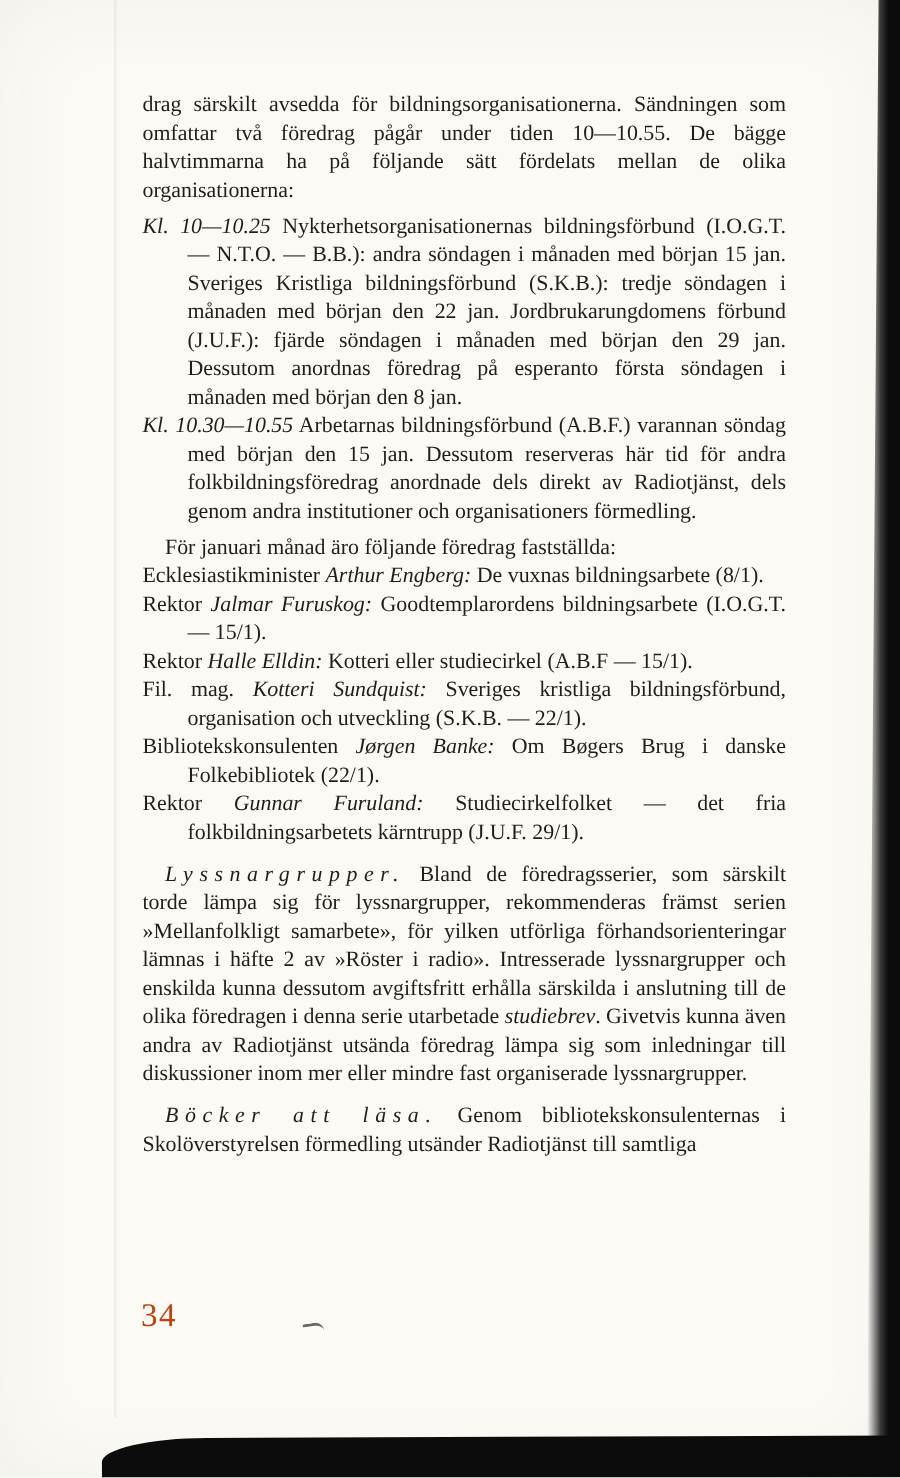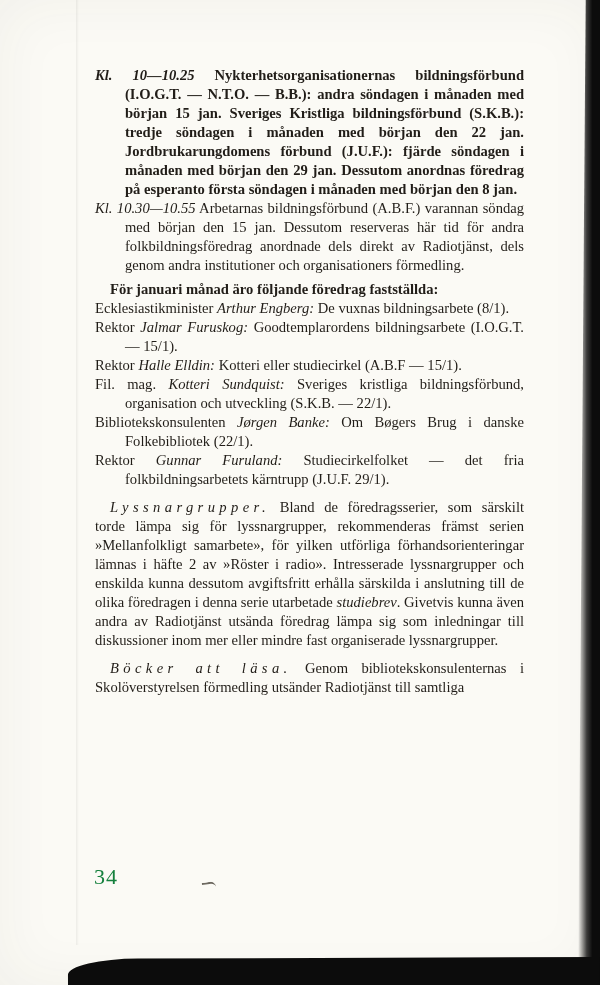--- a/index.html
+++ b/index.html
@@ -25,27 +25,27 @@
     background:linear-gradient(to right, rgba(0,0,0,0.06), rgba(0,0,0,0));
   }
   .textblock{
     position:absolute;left:95px;top:61px;width:429px;
     font-size:14.6px;line-height:19px;color:var(--ink);
     text-align:justify;
   }
   .para{margin:0;}
   .para.hang{padding-left:30px;text-indent:-30px;}
   .para.indent{text-indent:15px;}
-  .para.gap-sm{margin-top:5px;font-weight:bold;}
+  .para.gap-sm{margin-top:5px;}
   .para.gap-md{margin-top:9px;}
   .it{font-style:italic;}
   .spaced{font-style:italic;letter-spacing:0.3em;}
   .pageno{
     position:absolute;left:94px;top:864px;
-    font-size:22px;letter-spacing:1px;color:#15803d;
+    font-size:22px;letter-spacing:1px;color:#c2410c;
   }
   .penmark{
     position:absolute;left:202px;top:882px;width:14px;height:6px;
     border-top:2px solid #4a453c;border-top-right-radius:6px;
     transform:rotate(-8deg);opacity:0.8;
   }
   .edge-right{
     position:absolute;top:0;right:0;width:22px;height:100%;
     background:linear-gradient(to right, rgba(12,12,12,0) 0%, rgba(12,12,12,0.8) 40%, var(--edge) 65%);
     clip-path:polygon(35% 0, 100% 0, 100% 100%, 0% 100%);
@@ -58,20 +58,21 @@
     transform-origin:right bottom;
   }
 </style>
 </head>
 <body>
 
 <div class="scan">
   <div class="crease"></div>
 
   <div class="textblock">
+      <p class="para plain"><span>drag särskilt avsedda för bildningsorganisationerna. Sändningen som omfattar två föredrag pågår under tiden 10—10.55. De bägge halvtimmarna ha på följande sätt fördelats mellan de olika organisationerna:</span></p>
       <p class="para hang gap-sm"><span class="it">Kl. 10—10.25</span><span> Nykterhetsorganisationernas bildningsförbund (I.O.G.T. — N.T.O. — B.B.): andra söndagen i månaden med början 15 jan. Sveriges Kristliga bildningsförbund (S.K.B.): tredje söndagen i månaden med början den 22 jan. Jordbrukarungdomens förbund (J.U.F.): fjärde söndagen i månaden med början den 29 jan. Dessutom anordnas föredrag på esperanto första söndagen i månaden med början den 8 jan.</span></p>
       <p class="para hang"><span class="it">Kl. 10.30—10.55</span><span> Arbetarnas bildningsförbund (A.B.F.) varannan söndag med början den 15 jan. Dessutom reserveras här tid för andra folkbildningsföredrag anordnade dels direkt av Radiotjänst, dels genom andra institutioner och organisationers förmedling.</span></p>
       <p class="para indent gap-sm"><span>För januari månad äro följande föredrag fastställda:</span></p>
       <p class="para hang"><span>Ecklesiastikminister </span><span class="it">Arthur Engberg:</span><span> De vuxnas bildningsarbete (8/1).</span></p>
       <p class="para hang"><span>Rektor </span><span class="it">Jalmar Furuskog:</span><span> Goodtemplarordens bildningsarbete (I.O.G.T. — 15/1).</span></p>
       <p class="para hang"><span>Rektor </span><span class="it">Halle Elldin:</span><span> Kotteri eller studiecirkel (A.B.F — 15/1).</span></p>
       <p class="para hang"><span>Fil. mag. </span><span class="it">Kotteri Sundquist:</span><span> Sveriges kristliga bildningsförbund, organisation och utveckling (S.K.B. — 22/1).</span></p>
       <p class="para hang"><span>Bibliotekskonsulenten </span><span class="it">Jørgen Banke:</span><span> Om Bøgers Brug i danske Folkebibliotek (22/1).</span></p>
       <p class="para hang"><span>Rektor </span><span class="it">Gunnar Furuland:</span><span> Studiecirkelfolket — det fria folkbildningsarbetets kärntrupp (J.U.F. 29/1).</span></p>
       <p class="para indent gap-md"><span class="spaced">Lyssnargrupper.</span><span> Bland de föredragsserier, som särskilt torde lämpa sig för lyssnargrupper, rekommenderas främst serien »Mellanfolkligt samarbete», för yilken utförliga förhandsorienteringar lämnas i häfte 2 av »Röster i radio». Intresserade lyssnargrupper och enskilda kunna dessutom avgiftsfritt erhålla särskilda i anslutning till de olika föredragen i denna serie utarbetade </span><span class="it">studiebrev</span><span>. Givetvis kunna även andra av Radiotjänst utsända föredrag lämpa sig som inledningar till diskussioner inom mer eller mindre fast organiserade lyssnargrupper.</span></p>

